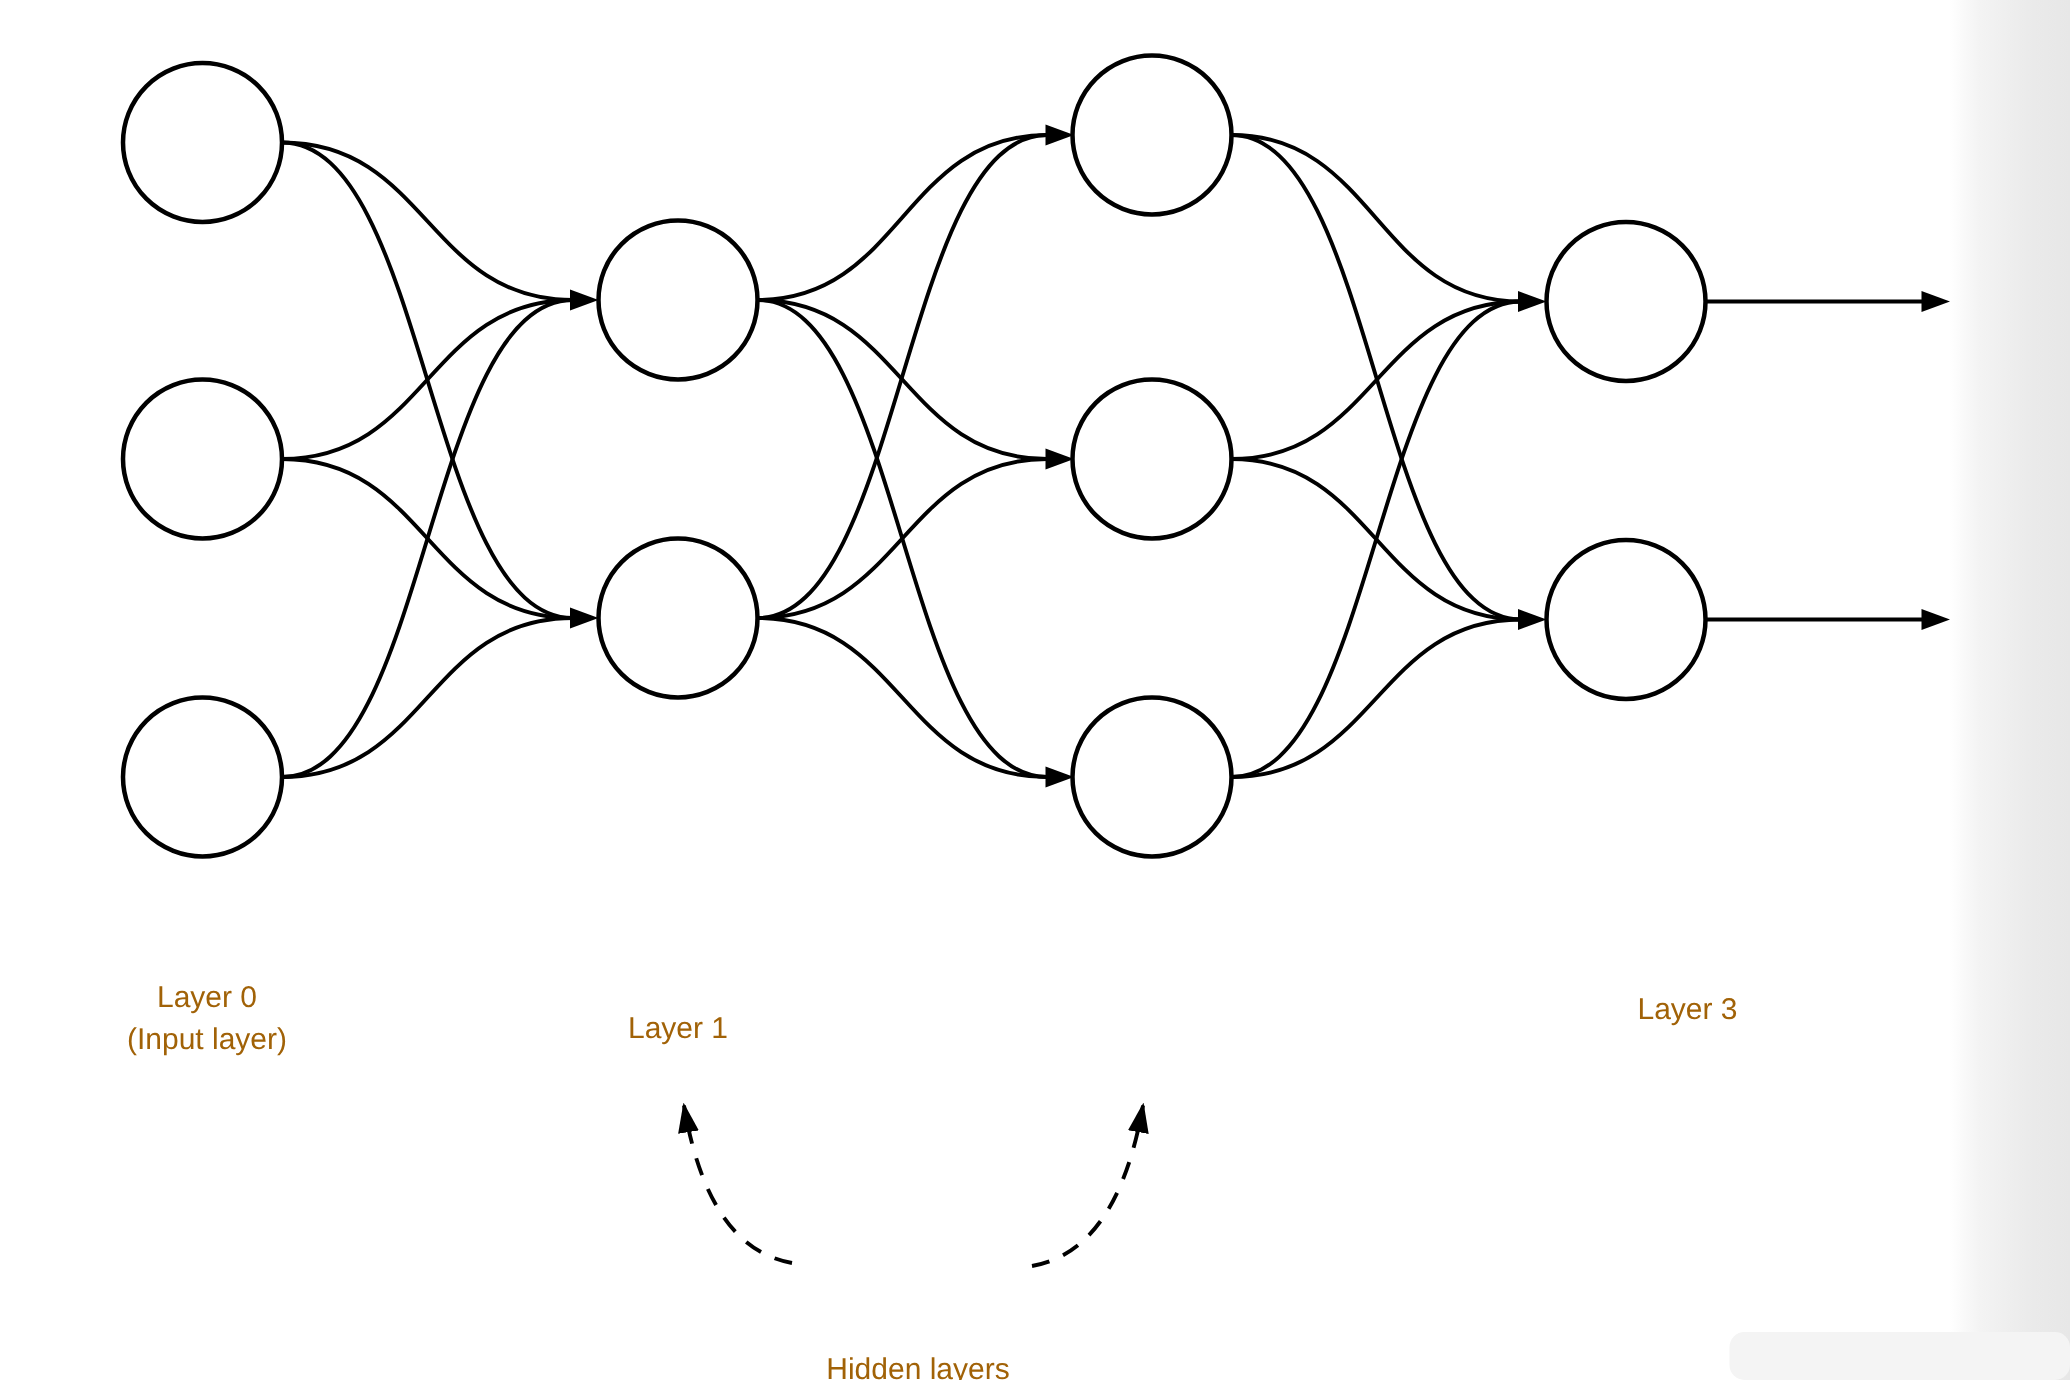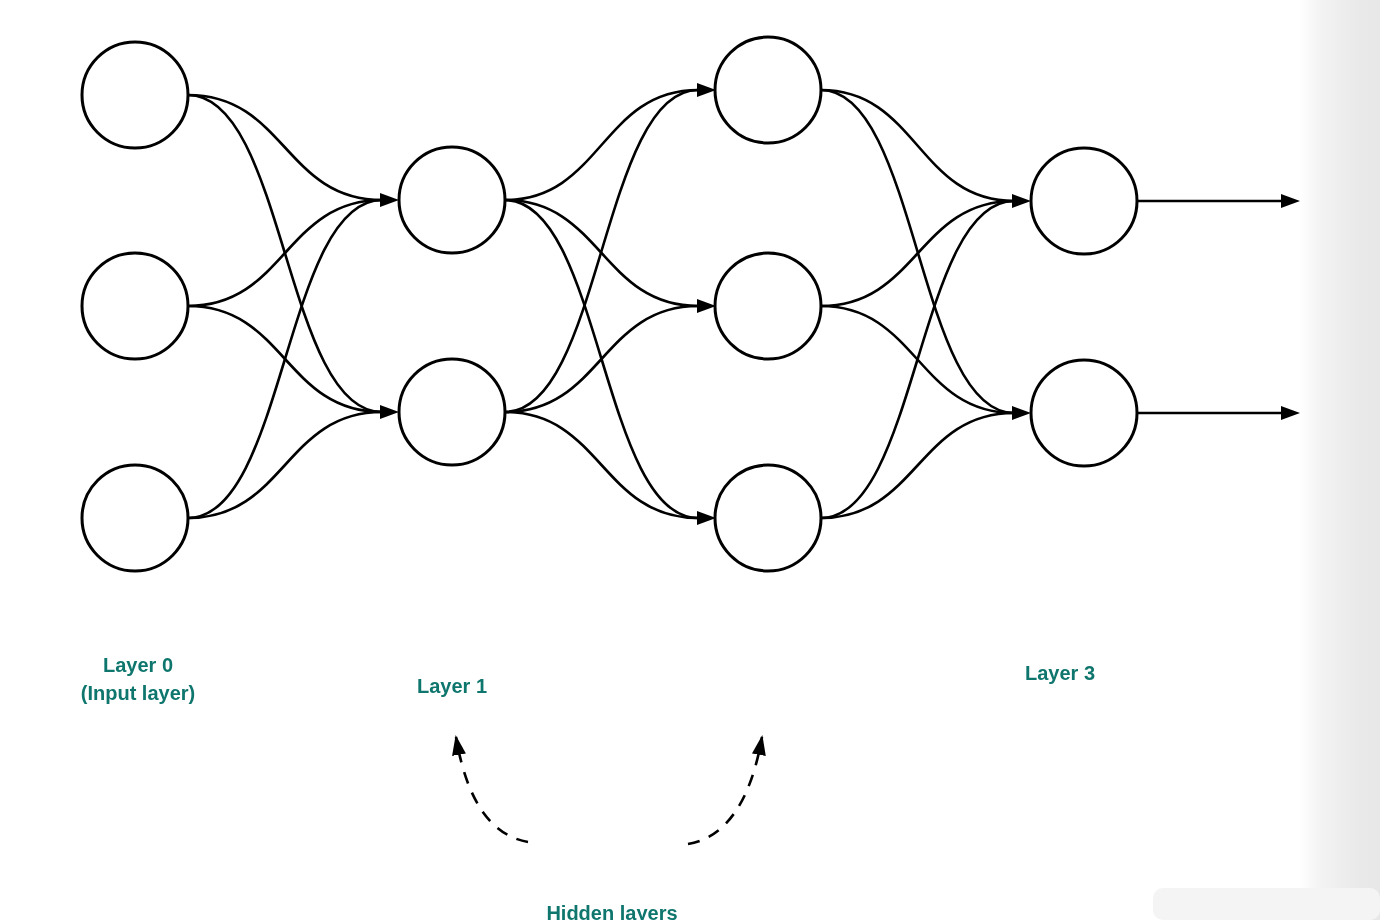--- a/index.html
+++ b/index.html
@@ -40,22 +40,22 @@
     fill: none;
     stroke: #000000;
     stroke-width: 2.6;
     stroke-dasharray: 12 10;
   }
   .lbl {
     position: absolute;
     width: 220px;
     text-align: center;
     font-size: 20px;
-    font-weight: bold;
-    color: #0f766e;
+    font-weight: normal;
+    color: #a16207;
     line-height: 28px;
     white-space: nowrap;
   }
   .lbl-hidden { width: 240px; margin-top: 42px; }
   .right-band {
     position: absolute;
     top: 0;
     left: 1300px;
     width: 80px;
     height: 920px;
@@ -153,21 +153,21 @@
   </svg>
 
   <div class="lbl" style="left:28px; top:651px;">
     <div>Layer 0</div>
     <div>(Input layer)</div>
   </div>
 
   <div class="lbl" style="left:342px; top:672px;text-align:center;">Layer 1</div>
 
 
-  <div class="lbl" style="left:950px; top:659px;">
+  <div class="lbl" style="left:1015px; top:659px;">
     <div>Layer 3</div>
   </div>
 
   <div class="lbl lbl-hidden" style="left:492px; top:857px;">Hidden layers</div>
 
   <div class="right-band"></div>
   <div class="br-panel"></div>
 
 </div>
 

